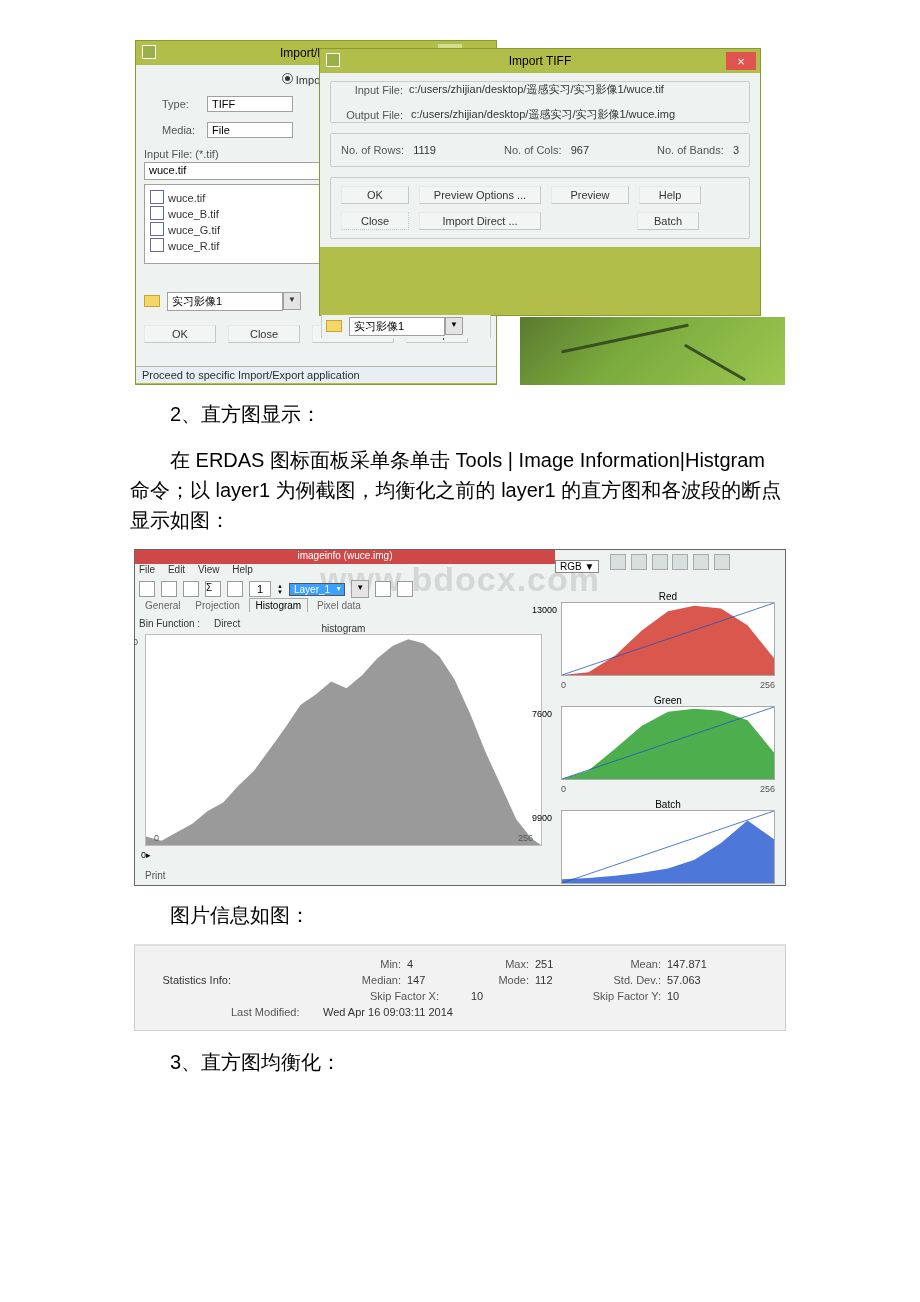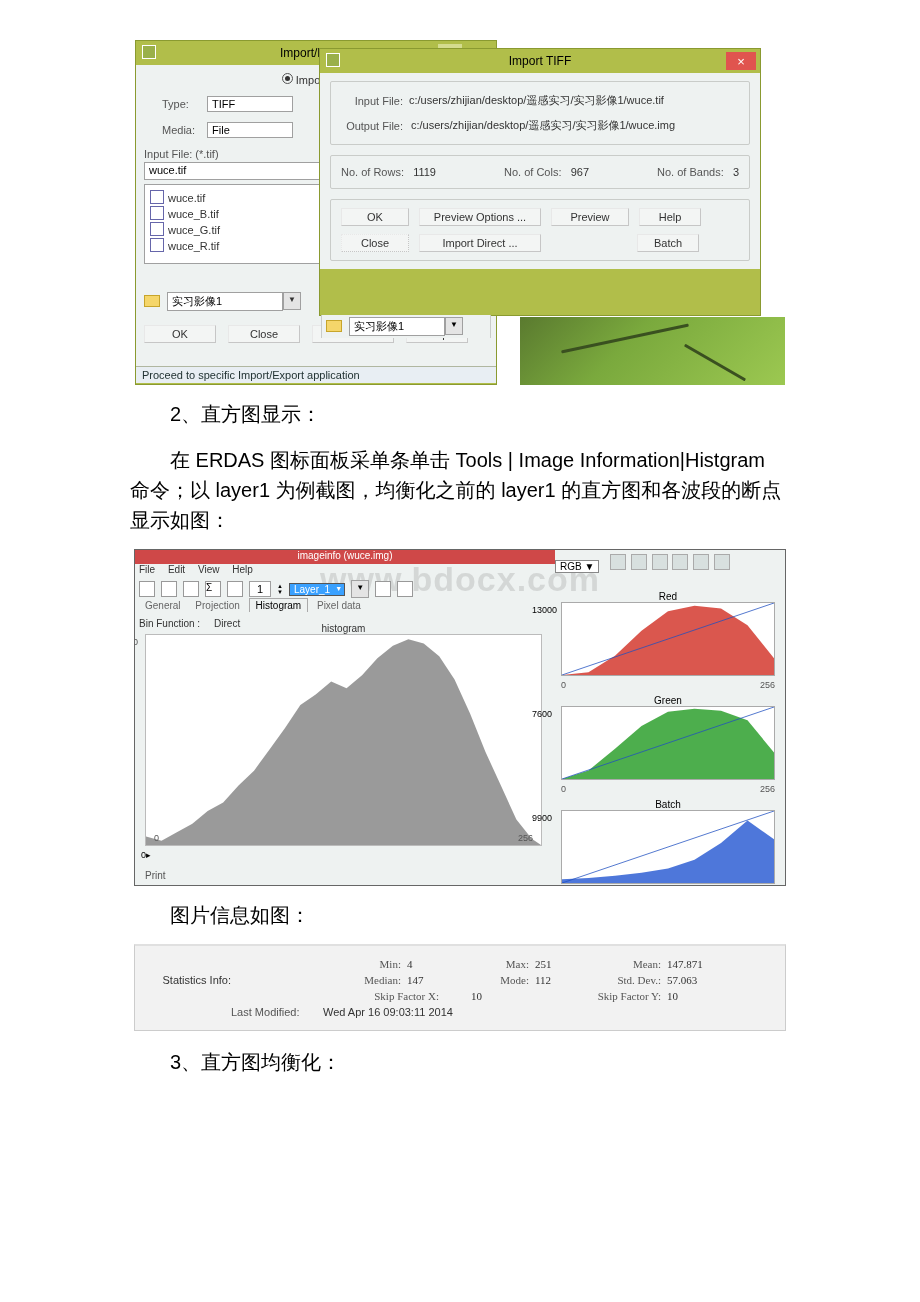--- a/index.html
+++ b/index.html
@@ -184,21 +184,21 @@
     grid-template-columns: 80px 92px 38px 90px 32px 100px 48px;
     align-items:center;
   }
   .stats-grid > div { padding:2px 0; white-space:nowrap; }
   .lab { text-align:right; color:#555; padding-right:6px !important; }
   .left-label {
     width:86px; text-align:right; padding-right:4px; color:#333;
     display:flex; align-items:center; justify-content:flex-end;
   }
   .stats-wrap { display:flex; }
-  .stats-col { flex:1;font-family:Liberation Serif, serif; }
+  .stats-col { flex:1; }
   .last-row { display:flex; padding:2px 0 6px 86px; }
   .last-row .lab2 { width:92px; text-align:left; color:#555; }
 
   .watermark {
     position:absolute; left:0; right:0; top:10px;
     text-align:center; font-size:34px; font-weight:700;
     color: rgba(135,135,135,0.25);
     letter-spacing:1px;
     pointer-events:none;
   }
@@ -263,21 +263,21 @@
     <div class="status-bar">Proceed to specific Import/Export application</div>
   </div>
 
   <div class="win-olive" style="left:184px; top:8px; width:440px; height:266px;">
     <div class="titlebar">
       <span class="icon-left"></span>
       <span>Import TIFF</span>
       <span class="title-x">×</span>
     </div>
     <div class="win-body" style="padding:8px 10px;">
-      <div style="border:1px solid #c9ccc9; border-radius:2px; padding:11px 10px; background:#eef2f1;">
+      <div style="border:1px solid #c9ccc9; border-radius:2px; padding:0 10px; background:#eef2f1;">
         <div style="display:flex; gap:6px; align-items:center; margin-bottom:10px;">
           <span style="width:62px; text-align:right; color:#555;">Input File:</span>
           <span style="color:#333;">c:/users/zhijian/desktop/遥感实习/实习影像1/wuce.tif</span>
         </div>
         <div style="display:flex; gap:8px; align-items:center;">
           <span style="width:62px; text-align:right; color:#555;">Output File:</span>
           <span style="color:#333;">c:/users/zhijian/desktop/遥感实习/实习影像1/wuce.img</span>
         </div>
       </div>
 

